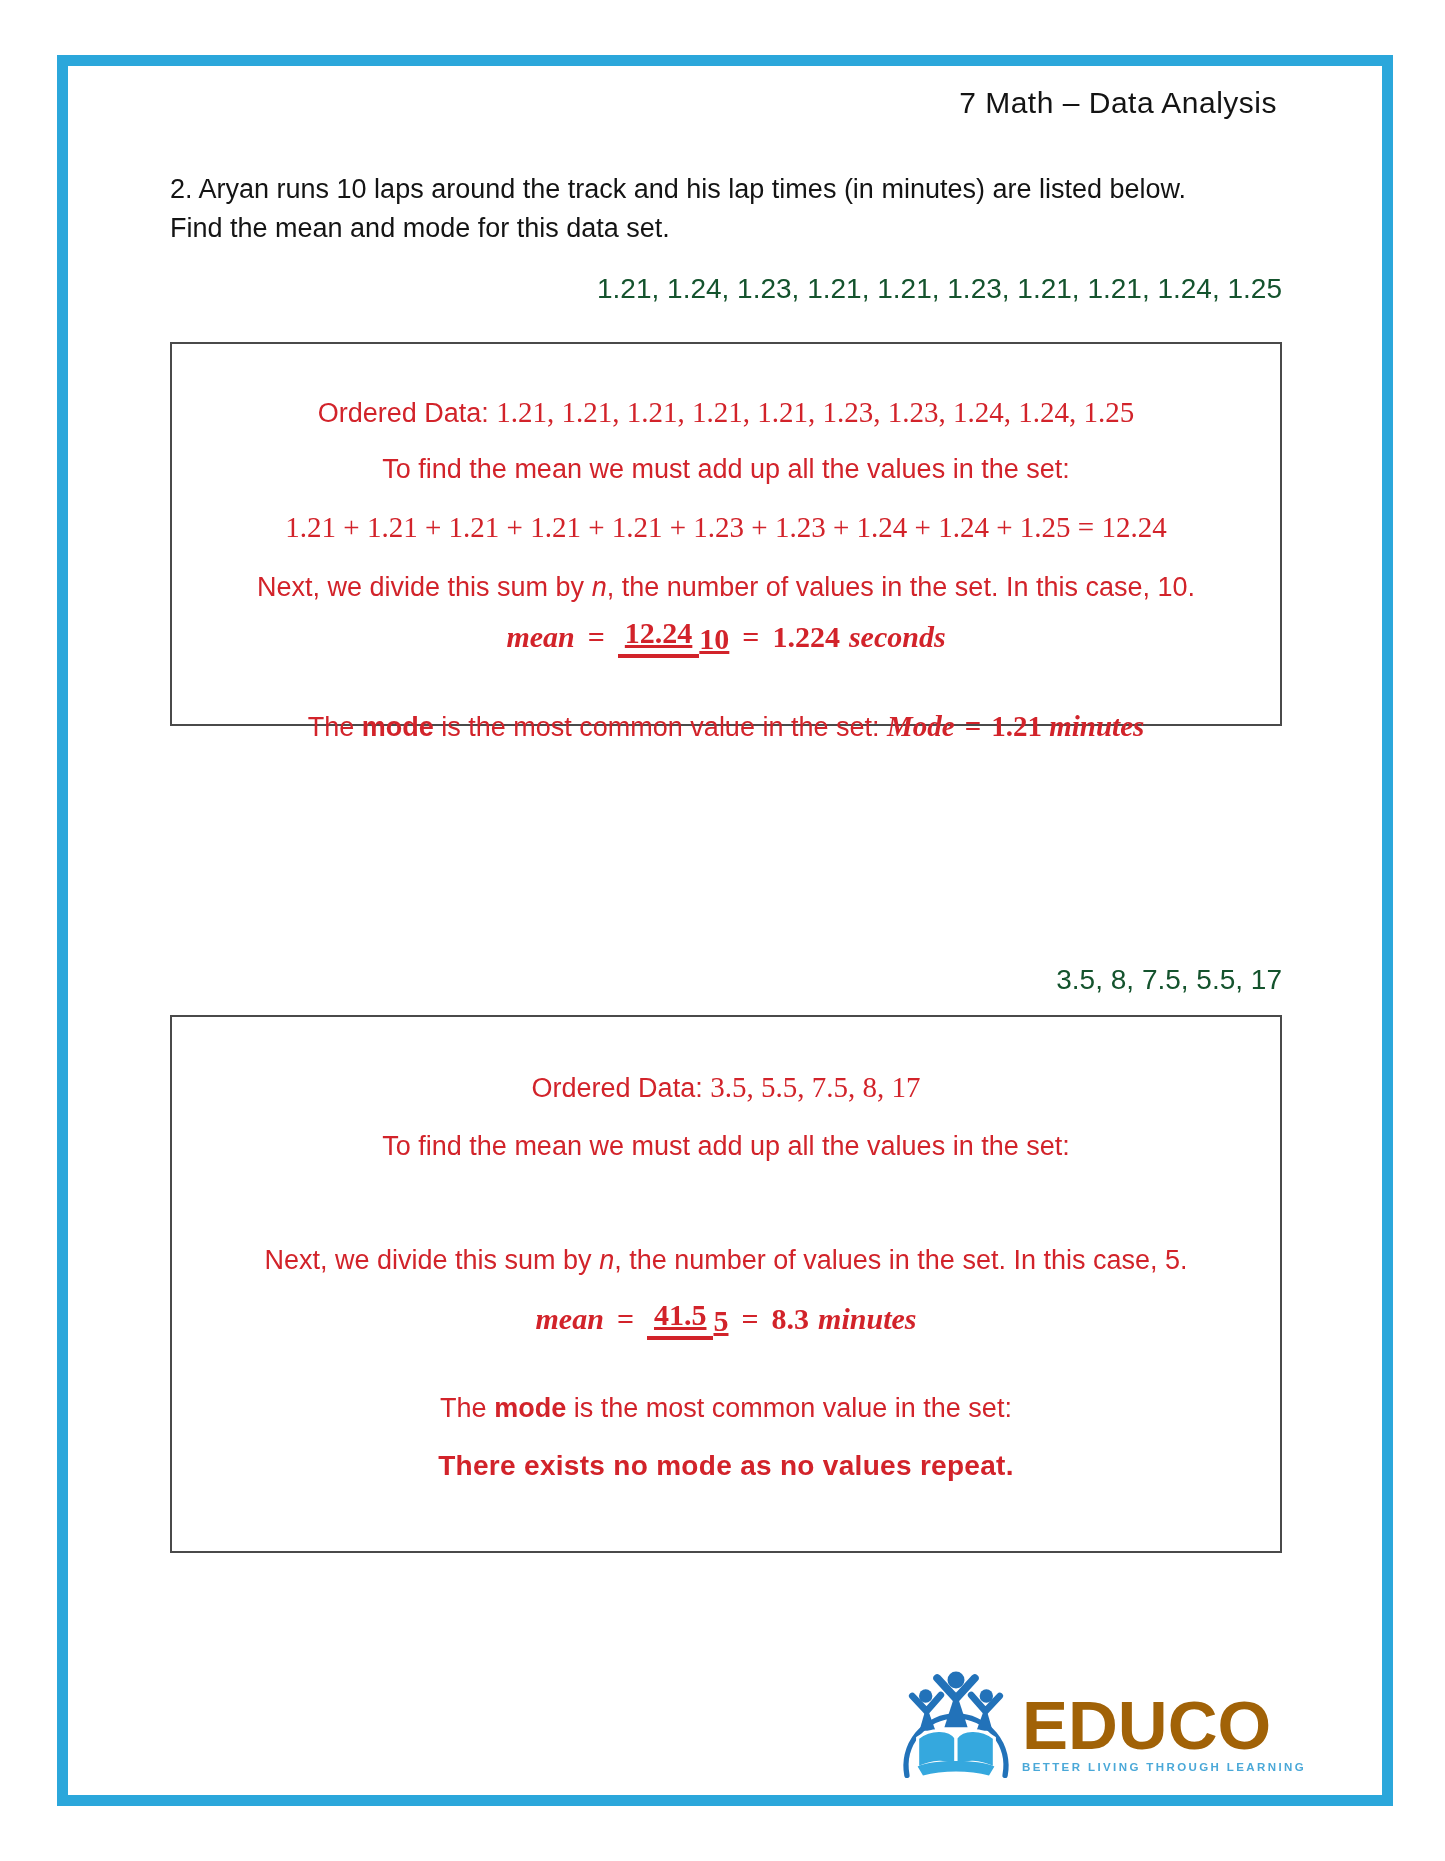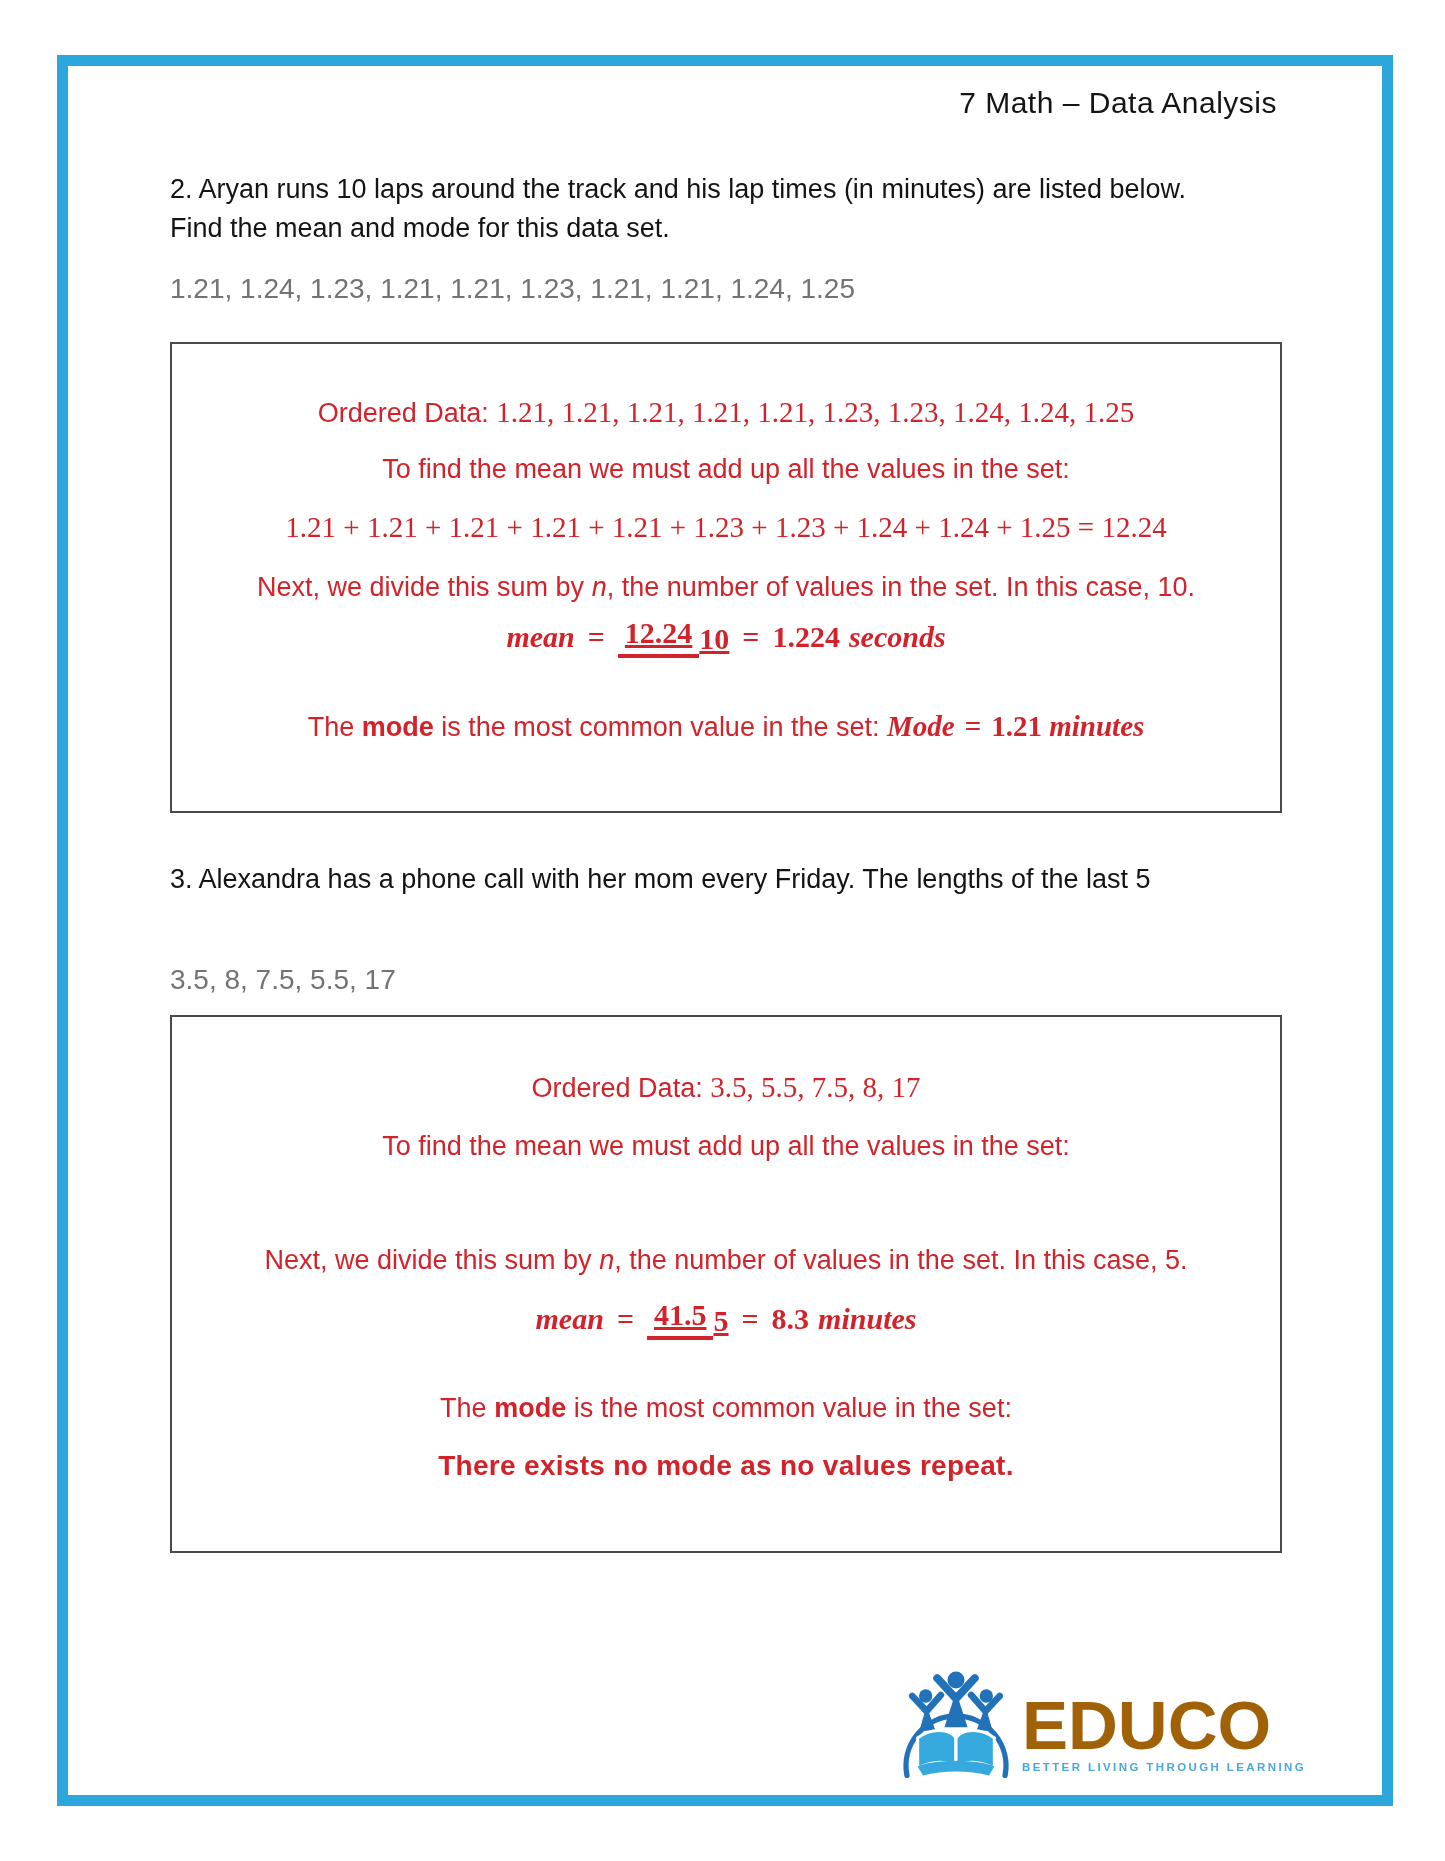--- a/index.html
+++ b/index.html
@@ -14,22 +14,22 @@
   .header-title {
     position:absolute; top:86px; right:168px;
     font-size:30px; letter-spacing:0.5px; color:#141414;
   }
   .question {
     position:absolute; left:170px; font-size:27px; line-height:39px;
     color:#141414; white-space:nowrap;
   }
   .q-line { display:block; }
   .data-line {
-    position:absolute; left:170px; width:1112px; text-align:left;
-    font-size:28px; color:#737373;
+    position:absolute; left:170px; width:1112px; text-align:right;
+    font-size:28px; color:#14532d;
   }
   .sol-box {
     position:absolute; left:170px; width:1112px; box-sizing:border-box;
     border:2px solid #4a4a4a; background:#ffffff; color:#D2232A;
   }
   .sol-line {
     position:absolute; left:0; width:100%; text-align:center;
     font-size:27px; color:#D2232A; white-space:nowrap;
   }
   .ser  { font-family:"Liberation Serif", serif; font-size:29px; }
@@ -70,21 +70,21 @@
   <div class="frame"></div>
 
   <div class="header-title">7 Math – Data Analysis</div>
 
   <div class="question" style="top:170px;">
     <span class="q-line">2. Aryan runs 10 laps around the track and his lap times (in minutes) are listed below.</span>
     <span class="q-line">Find the mean and mode for this data set.</span>
   </div>
   <div class="data-line" style="top:273px;">1.21, 1.24, 1.23, 1.21, 1.21, 1.23, 1.21, 1.21, 1.24, 1.25</div>
 
-  <div class="sol-box" style="top:342px; height:471px;">
+  <div class="sol-box" style="top:342px; height:384px;">
     <div class="sol-line" style="top:52px;"><span>Ordered Data:</span>
       <span class="ser">1.21, 1.21, 1.21, 1.21, 1.21, 1.23, 1.23, 1.24, 1.24, 1.25</span></div>
     <div class="sol-line" style="top:110px;">To find the mean we must add up all the values in the set:</div>
     <div class="sol-line ser" style="top:167px;">1.21 + 1.21 + 1.21 + 1.21 + 1.21 + 1.23 + 1.23 + 1.24 + 1.24 + 1.25 = 12.24</div>
     <div class="sol-line" style="top:228px;"><span>Next, we divide this sum by </span><span class="var-i">n</span><span>, the number of values in the set. In this case, 10.</span></div>
     <div class="sol-line frac-row" style="top:272px;">
       <span class="var-i">mean</span>
       <span class="meq">=</span>
       <span class="frac">
         <span class="num">12.24</span>
@@ -97,21 +97,20 @@
     <div class="sol-line" style="top:366px;">
       <span>The</span>
       <span class="bold">mode</span>
       <span>is the most common value in the set:</span>
       <span class="math-ans"><span class="var-i">Mode</span><span class="eq">=</span><span>1.21</span>
       <span class="var-i">minutes</span></span>
     </div>
   </div>
 
   <div class="question" style="top:860px;">
-    <span class="q-line">3. Alexandra has a phone call with her mom every Friday. The lengths of the last 5</span>
   </div>
   <div class="data-line" style="top:964px;">3.5, 8, 7.5, 5.5, 17</div>
 
   <div class="sol-box" style="top:1015px; height:538px;">
     <div class="sol-line" style="top:54px;"><span>Ordered Data:</span>
       <span class="ser">3.5, 5.5, 7.5, 8, 17</span></div>
     <div class="sol-line" style="top:114px;">To find the mean we must add up all the values in the set:</div>
     <div class="sol-line" style="top:228px;"><span>Next, we divide this sum by </span><span class="var-i">n</span><span>, the number of values in the set. In this case, 5.</span></div>
     <div class="sol-line frac-row" style="top:281px;">
       <span class="var-i">mean</span>

